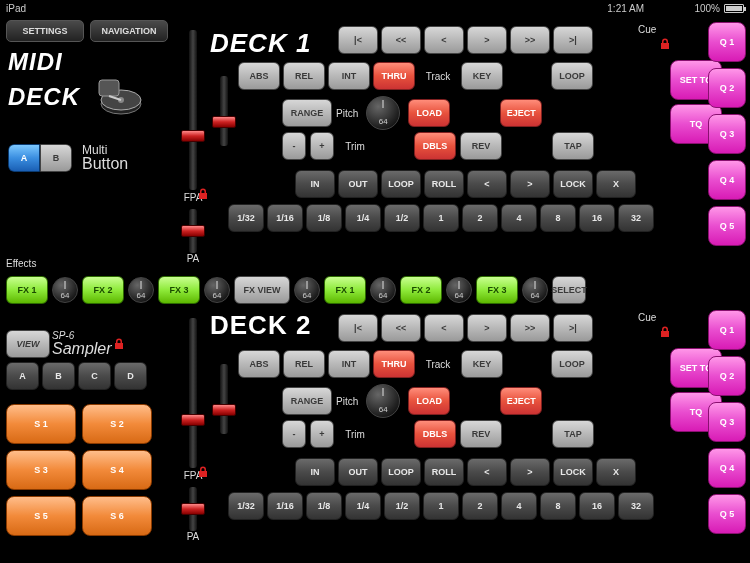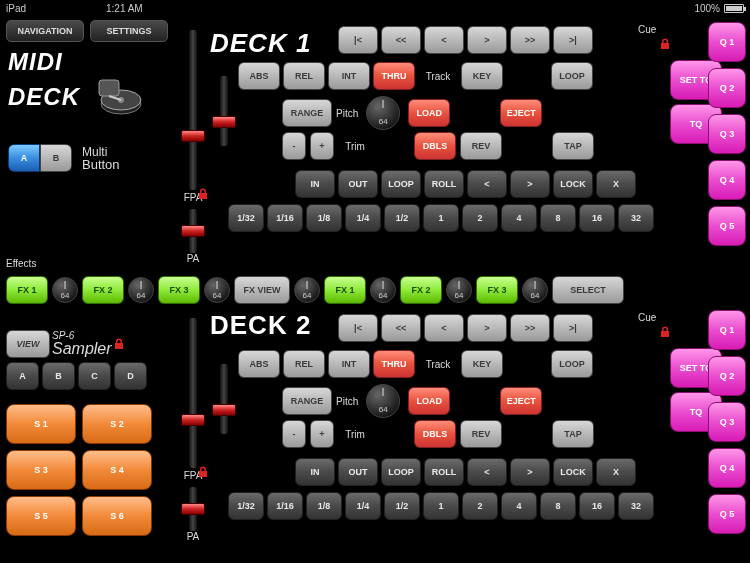--- a/index.html
+++ b/index.html
@@ -15,21 +15,21 @@
 
 .status-bar {
   height: 16px;
   display: flex;
   align-items: center;
   padding: 0 6px;
   font-size: 10px;
   color: #ccc;
 }
 .status-bar .sb-left { flex: 0 0 100px; }
-.status-bar .sb-center { flex: 1; text-align: left; }
+.status-bar .sb-center { flex: 1; text-align: right; }
 .status-bar .sb-right { flex: 0 0 100px; text-align: right; display:flex; justify-content:flex-end; align-items:center; gap:4px;}
 .battery { display:inline-block; width:20px; height:9px; border:1px solid #ccc; border-radius:1px; position:relative;}
 .battery::after{content:""; position:absolute; right:-3px; top:2px; width:2px; height:4px; background:#ccc;}
 .battery-fill{position:absolute; left:1px; top:1px; bottom:1px; right:1px; background:#ccc;}
 
 
 .btn {
   display:flex; align-items:center; justify-content:center;
   height: 28px;
   border-radius: 6px;
@@ -131,22 +131,22 @@
   <div class="sb-center">1:21 AM</div>
   <div class="sb-right">
     <span>100%</span>
     <span class="battery">
         <span class="battery-fill"></span>
       </span>
   </div>
 </div>
 
 <div class="row" style="position:absolute;left:6px;top:20px;gap:6px;">
+  <div class="btn btn-top-nav" style="width:78px">SETTINGS</div>
   <div class="btn btn-top-nav" style="width:78px">NAVIGATION</div>
-  <div class="btn btn-top-nav" style="width:78px">SETTINGS</div>
 </div>
 
 <div style="position:absolute;left:8px;top:48px;width:160px;">
   <div style="font-size:24px;font-weight:bold;font-style:italic;letter-spacing:1px;">MIDI</div>
   <div class="row" style="align-items:center;">
     <div style="font-size:24px;font-weight:bold;font-style:italic;letter-spacing:1px;">DECK</div>
     <svg width="60" height="42" viewBox="0 0 60 42">
       <ellipse cx="38" cy="28" rx="20" ry="10" fill="#222" stroke="#777"></ellipse>
       <ellipse cx="38" cy="24" rx="20" ry="10" fill="#444" stroke="#aaa"></ellipse>
       <circle cx="38" cy="24" r="3" fill="#888"></circle>
@@ -157,21 +157,21 @@
 </div>
 
 <div style="position:absolute;left:8px;top:144px;">
   <div class="row" style="gap:10px;">
     <div class="row" style="gap:0;border-radius:6px;overflow:hidden;">
       <div class="btn btn-blue" style="width:32px;border-radius:6px 0 0 6px">A</div>
       <div class="btn" style="width:32px;border-radius:0 6px 6px 0">B</div>
     </div>
     <div class="col" style="gap:0;line-height:1;">
       <span class="small-label" style="font-size:12px;">Multi</span>
-      <span class="small-label" style="font-size:13px;">Button</span>
+      <span class="small-label" style="font-size:16px;">Button</span>
     </div>
   </div>
 </div>
 
 <div style="position:absolute;left:6px;top:258px;" class="small-label">Effects</div>
 
 <div class="row" style="position:absolute;left:6px;top:276px;gap:4px;">
   <div class="btn btn-green" style="width:42px">FX 1</div>
   <div class="knob knob-sm">
       <span>64</span>
@@ -193,21 +193,21 @@
       <span>64</span>
     </div>
   <div class="btn btn-green" style="width:42px">FX 2</div>
   <div class="knob knob-sm">
       <span>64</span>
     </div>
   <div class="btn btn-green" style="width:42px">FX 3</div>
   <div class="knob knob-sm">
       <span>64</span>
     </div>
-  <div class="btn" style="width:72px">SELECT</div>
+  <div class="btn" style="width:34px">SELECT</div>
 </div>
 
 <div style="position:absolute;left:6px;top:330px;">
   <div class="row" style="gap:2px;font-style:italic;">
     <div class="btn" style="width:44px">VIEW</div>
     <div class="col" style="gap:0;line-height:1;">
       <span class="small-label" style="font-size:10px;">SP-6</span>
       <span class="small-label" style="font-size:16px;">Sampler</span>
     </div>
     <span class="lock-icon">

